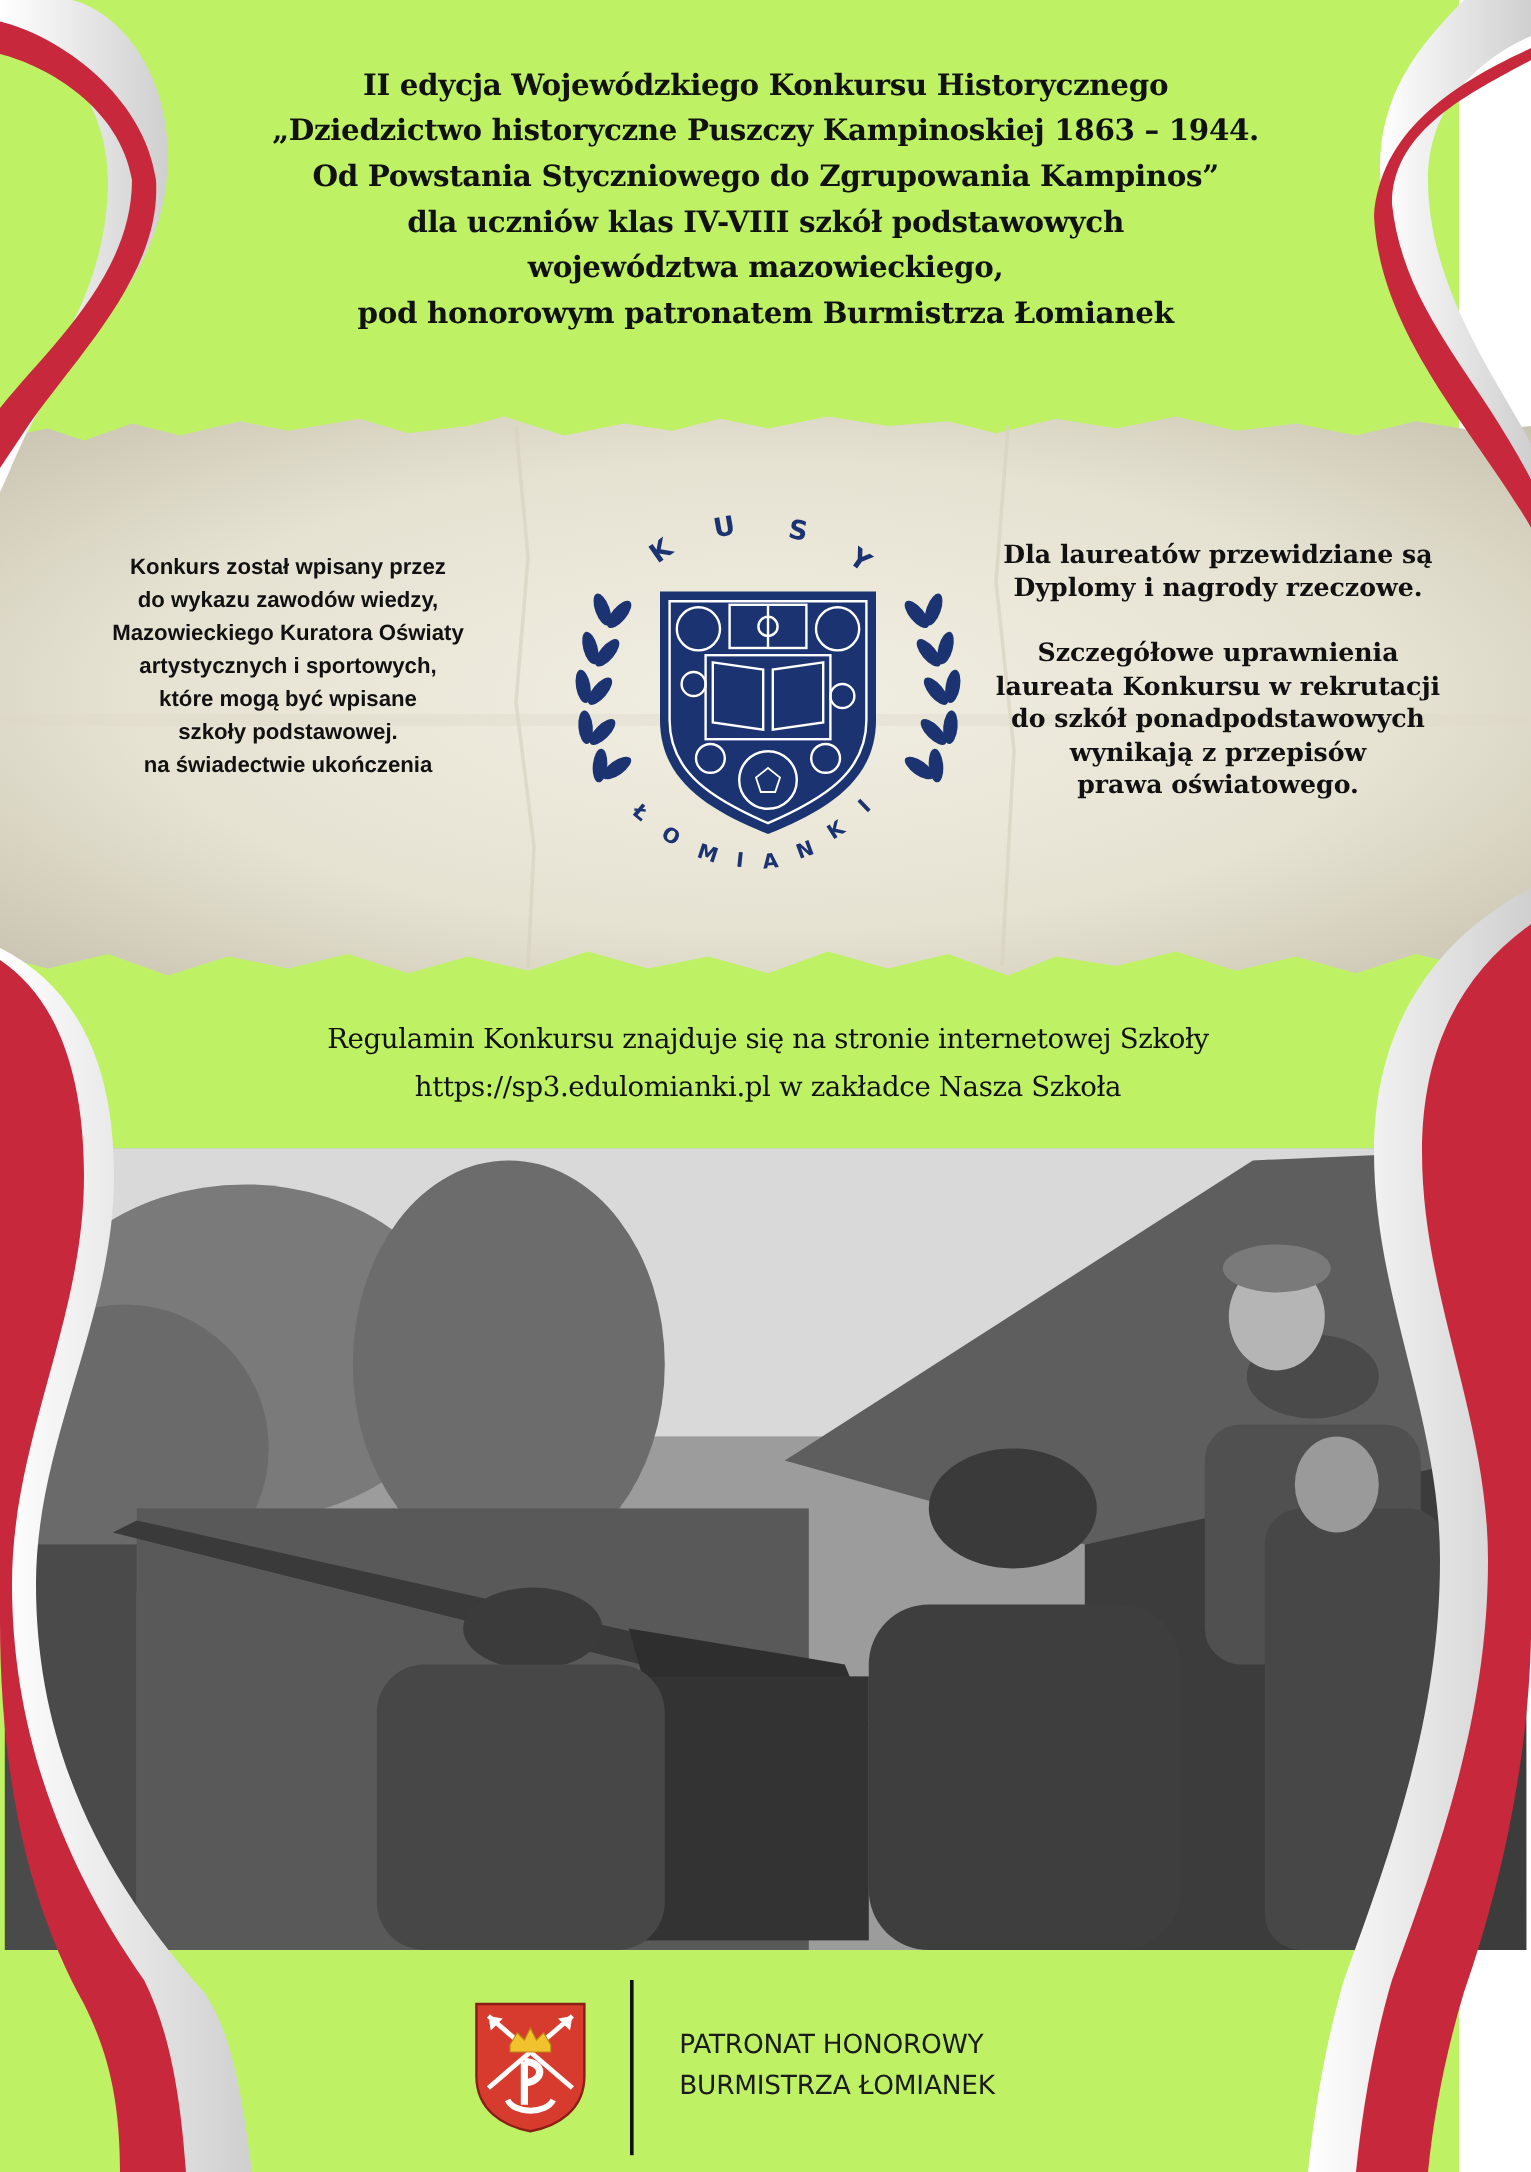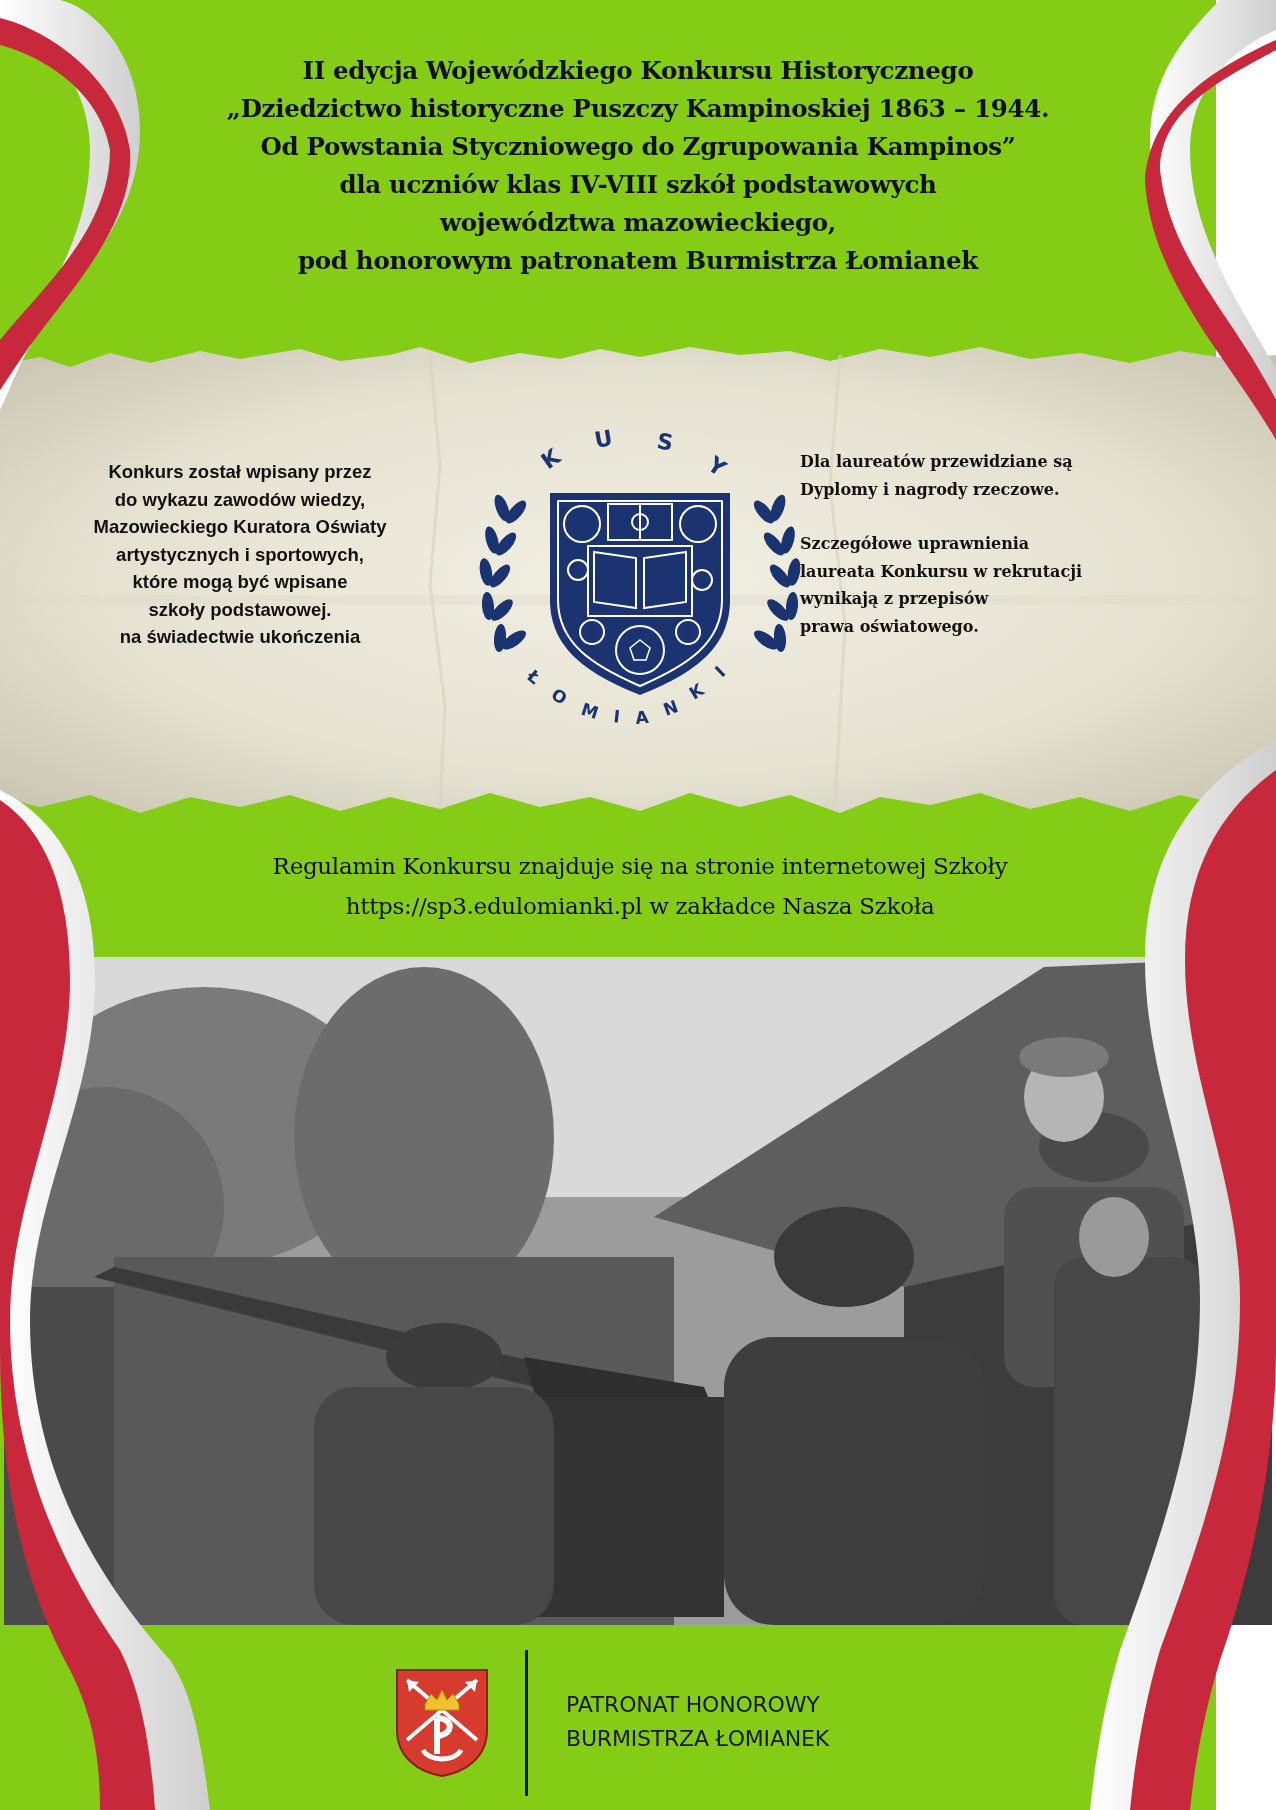--- a/index.html
+++ b/index.html
@@ -1,19 +1,19 @@
 <!DOCTYPE html>
 <html><head>
   <meta charset="utf-8">
   <style>
     * { margin: 0; padding: 0; box-sizing: border-box; }
     html, body { width: 1276px; height: 1810px; background: #ffffff; overflow: hidden; }
     body { position: relative; font-family: "DejaVu Serif", "Liberation Serif", serif; color: #111; }
 
-    .poster { position: absolute; left: 0; top: 0; width: 1216px; height: 1810px; background: #84cc16; }
+    .poster { position: absolute; left: 0; top: 0; width: 1216px; height: 1810px; background: #bef264; }
 
     
     .title-block {
       position: absolute; left: 160px; top: 52px; width: 956px;
       text-align: center; font-family: "DejaVu Serif", serif; font-weight: bold;
       font-size: 24.5px; line-height: 38px; color: #111; letter-spacing: -0.3px;
       z-index: 5;
     }
     .title-block .line { display: block; white-space: nowrap; }
 
@@ -24,21 +24,21 @@
     }
     .parchment svg { width: 100%; height: 100%; display: block; }
 
     .col-left {
       position: absolute; left: 20px; top: 458px; width: 440px;
       text-align: center; font-weight: bold; font-size: 18.5px; line-height: 27.5px;
       font-family: Liberation Sans, sans-serif; color: #111; z-index: 5;
     }
     .col-right {
       position: absolute; left: 800px; top: 448px; width: 430px;
-      text-align: left; font-weight: bold; font-size: 16px; line-height: 27.5px;
+      text-align: center; font-weight: bold; font-size: 21px; line-height: 27.5px;
       font-family: "DejaVu Serif", serif; color: #111; z-index: 5;
     }
     .col-left .line, .col-right .line { display: block; white-space: nowrap; }
     .col-right .gap { height: 27px; }
 
     .crest {
       position: absolute; left: 470px; top: 400px; width: 340px; height: 340px; z-index: 5;
     }
     .crest svg { width: 100%; height: 100%; display: block; }
 
@@ -235,20 +235,21 @@
       <circle cx="218" cy="232" r="12" fill="none" stroke="#fff" stroke-width="2"></circle>
     </svg>
   </div>
 
   <div class="col-right">
     <span class="line">Dla laureatów przewidziane są</span>
     <span class="line">Dyplomy i nagrody rzeczowe.</span>
     <div class="gap"></div>
     <span class="line">Szczegółowe uprawnienia</span>
     <span class="line">laureata Konkursu w rekrutacji</span>
+    <span class="line">do szkół ponadpodstawowych</span>
     <span class="line">wynikają z przepisów</span>
     <span class="line">prawa oświatowego.</span>
   </div>
 
   <div class="rules-note">
     <span class="line">Regulamin Konkursu znajduje się na stronie internetowej Szkoły</span>
     <span class="line">https://sp3.edulomianki.pl  w zakładce Nasza Szkoła</span>
   </div>
 
   <div class="footer">

